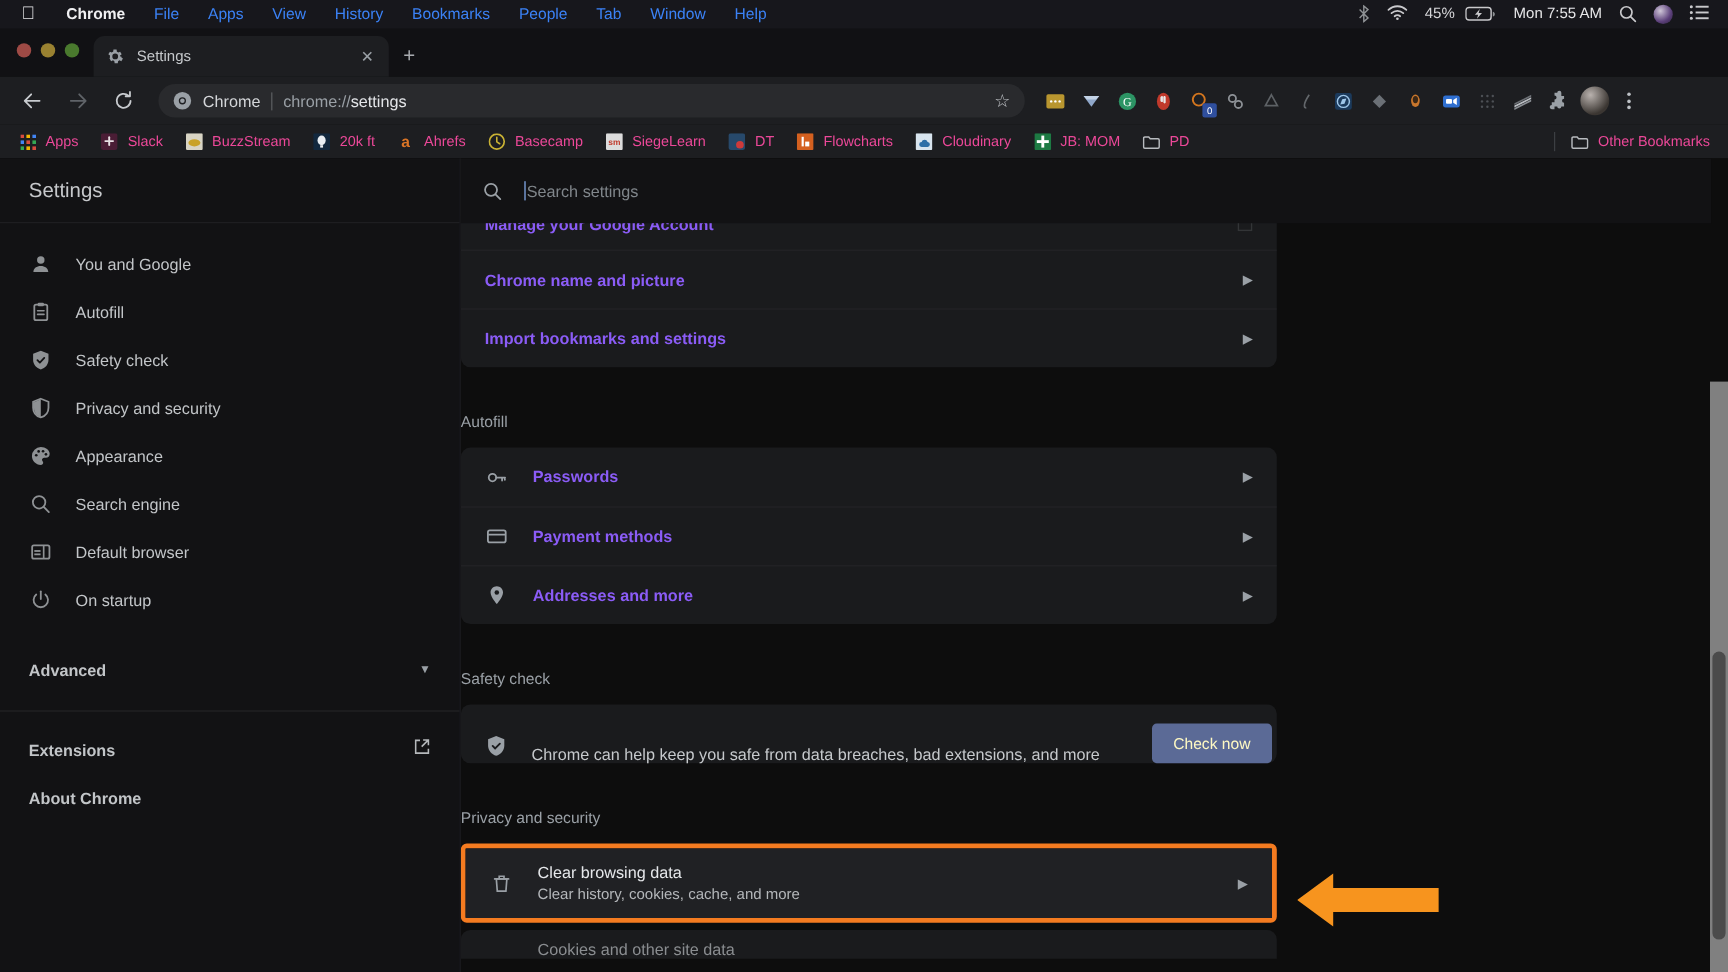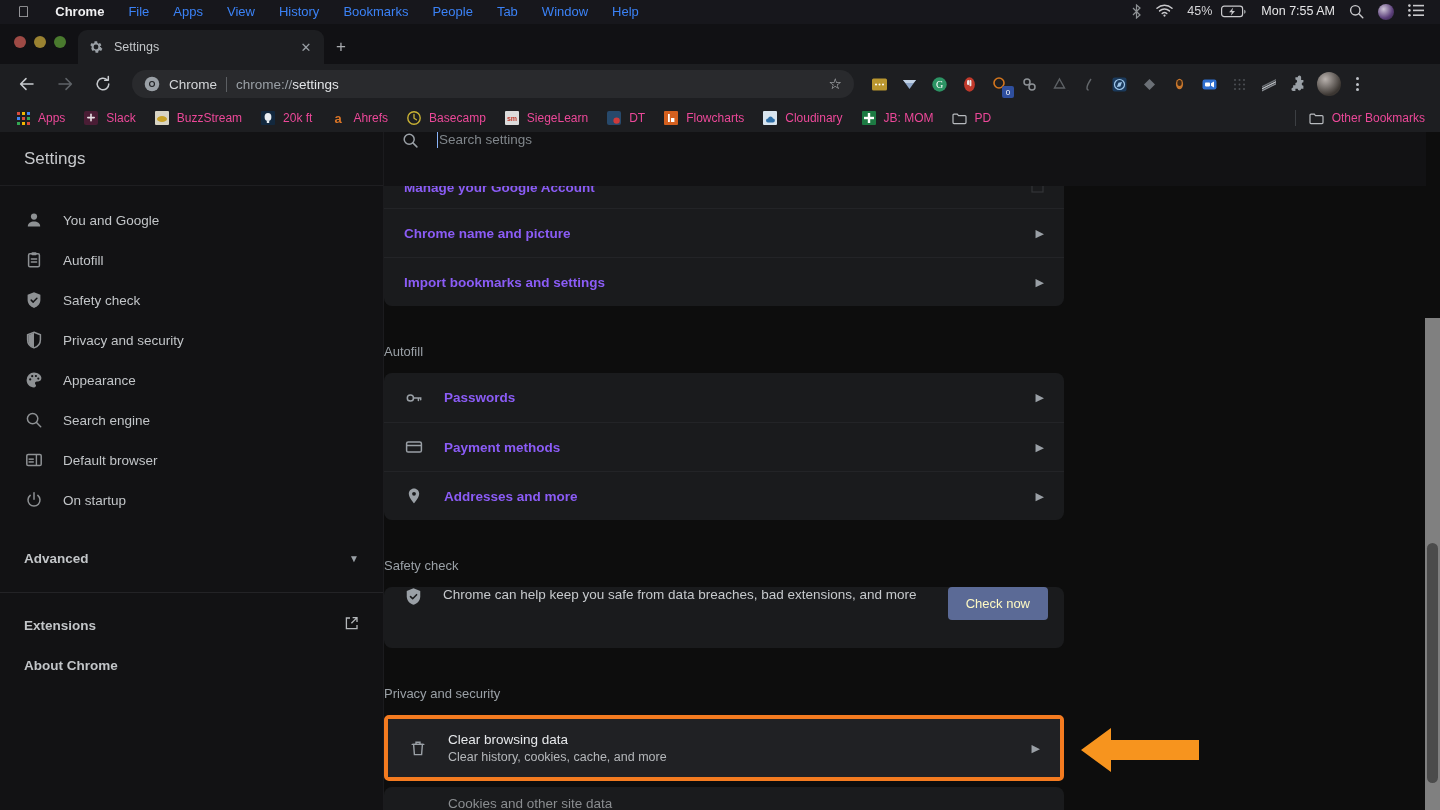--- a/index.html
+++ b/index.html
@@ -108,37 +108,37 @@
   .foot-item{ height:40px;display:flex;align-items:center;padding:0 24px;}
   .foot-item .nl{ font-size:13.5px;color:#c2c5c8;font-weight:bold;}
   .foot-item .ext-ic{ margin-left:auto;color:#b5b8bb;}
 
   
   #content{
     position:absolute; top:0; left:384px; width:1042px; height:678px; overflow:hidden;
   }
   #searchbar{
     position:absolute;top:0;left:0;width:1042px;height:54px;background:#121214;
-    display:flex;padding-left:18px;z-index:5;
+    display:flex;align-items:center;padding-left:18px;z-index:5;
   }
   #searchbar .sic{color:#9aa0a6;margin-right:18px;display:flex;}
   .caret-bar{width:1px;height:16px;background:#8ab4f8;margin-right:1px;}
   .sph{font-size:13.5px;color:#80868b;}
   .scroll-area{ position:absolute; top:54px; left:0; width:1042px; height:624px;}
   .card{
     width:680px; margin:0 0 0 0; background:#1a1b1d; border-radius:8px; overflow:hidden;
   }
   .row{ display:flex;align-items:center; height:49px; padding:0 20px; border-top:1px solid #232427;}
   .row:first-child{border-top:none;}
   .row .ric{ width:20px;height:20px;margin-right:20px;display:flex;align-items:center;justify-content:center;color:#9aa0a6;flex:none;}
   .row .rlabel{ font-size:13.5px;color:#8b5cf6;font-weight:bold;}
   .row .arrow{ margin-left:auto;color:#9aa0a6;font-size:11px;}
   .sec-head{ font-size:13px;color:#9aa0a6; padding:0 0 14px 0;}
   .sec{ margin-left:0; }
-  .safety-card{ width:680px;background:#1a1b1d;border-radius:8px;display:flex;align-items:flex-start;height:61px;padding:0 16px 0 20px;}
+  .safety-card{ width:680px;background:#1a1b1d;border-radius:8px;display:flex;align-items:flex-end;height:49px;padding:0 4px 0 20px;}
   .safety-card .stxt{font-size:13.5px;color:#c6c9cc;margin-left:20px;}
   .btn-check{ margin-left:auto;background:#5b6a96;color:#fef9c3;font-size:13px;
               border-radius:4px;padding:9px 18px;white-space:nowrap;}
   .hi-wrap{ width:680px; border:4px solid #f47b20; border-radius:5px; }
   .hi-row{ background:#202124; height:58px; display:flex;align-items:center;padding:0 20px;}
   .hi-row .ric{width:20px;height:20px;margin-right:20px;display:flex;align-items:center;justify-content:center;color:#9aa0a6;flex:none;}
   .hi-t{font-size:13.5px;color:#e6e8eb;}
   .hi-s{font-size:12.5px;color:#b4b7ba;margin-top:3px;}
   .partial-top{ font-size:13.5px;color:#3a3c3f; }
   .cut-row{ height:24px;display:flex;align-items:flex-end;padding:0 20px 0 64px;}

